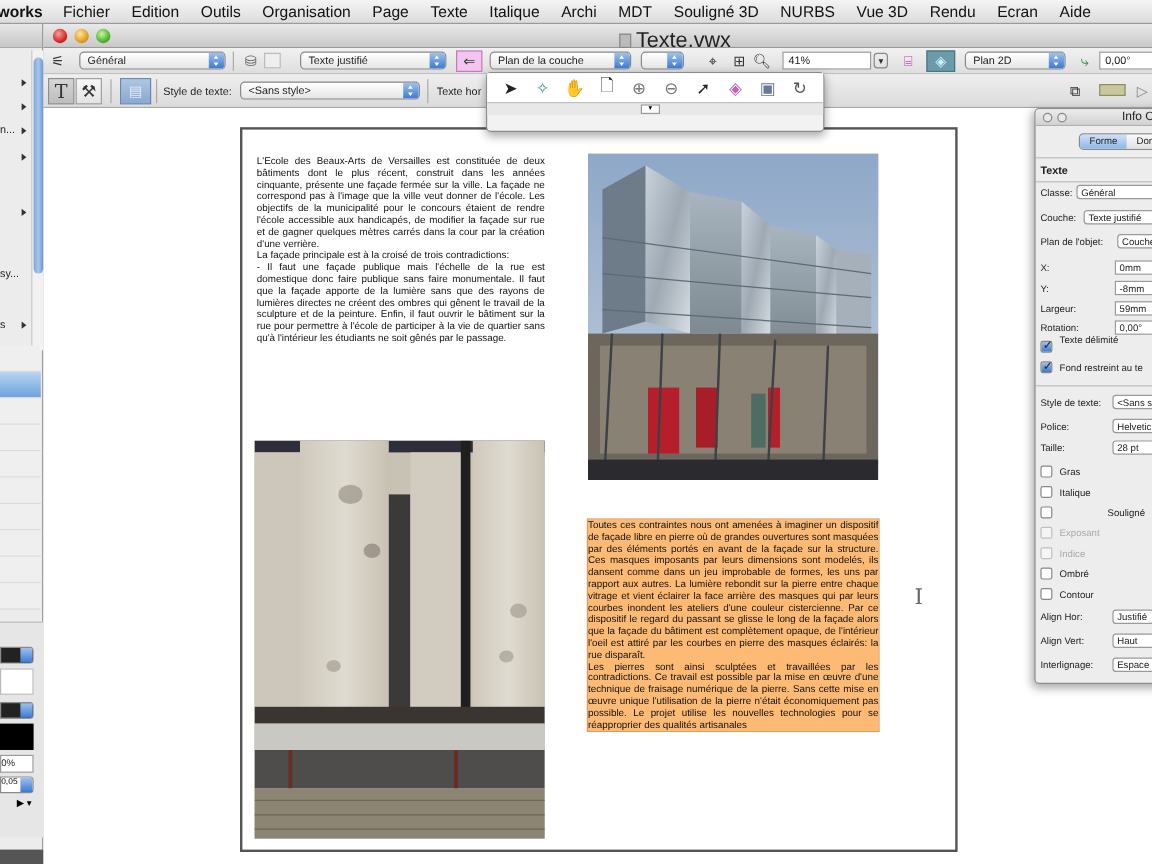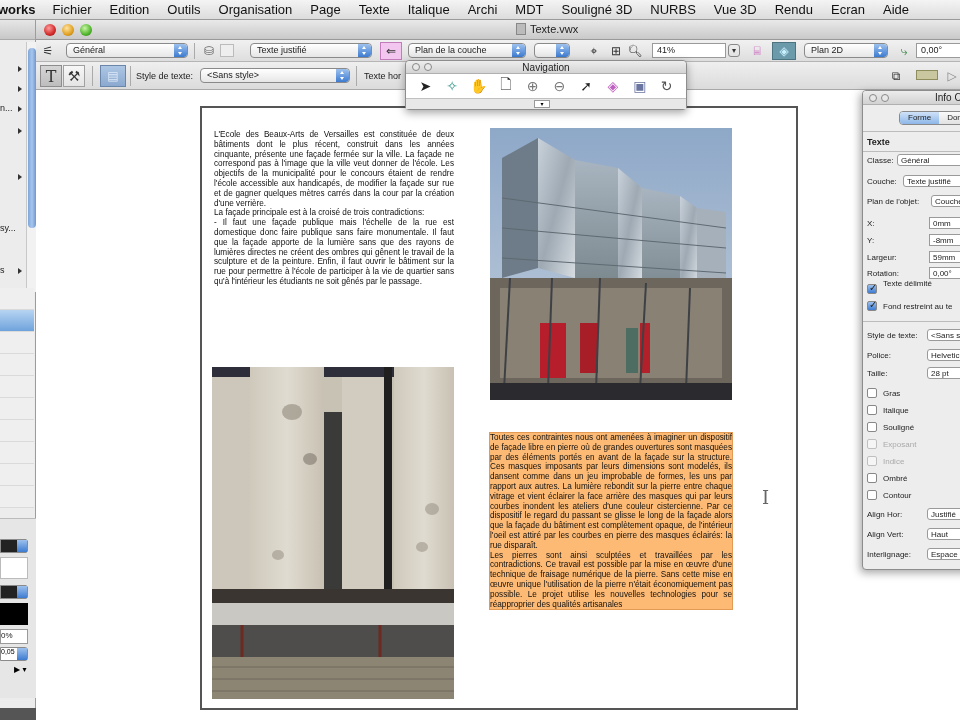--- a/index.html
+++ b/index.html
@@ -21,21 +21,21 @@
   .lp-list-row { position: absolute; left: 0; width: 34px; height: 22px; background: #efefef; border-bottom: 1px solid #dadada; }
   .lp-list-row.sel { background: linear-gradient(#b7d4f2,#6fa3dc); }
 
   
   .docwin { position: absolute; left: 36px; top: 20px; width: 924px; height: 700px; background: #fff; }
   .titlebar { position: absolute; left: 0; top: 0; width: 100%; height: 20px; background: linear-gradient(#e9e9e9,#c9c9c9); border-bottom: 1px solid #999; }
   .traffic { position: absolute; top: 4px; width: 12px; height: 12px; border-radius: 50%; }
   .t-close { left: 8px; background: radial-gradient(circle at 40% 35%, #ff9a9a, #d12a2a 60%, #8d1212); }
   .t-min { left: 26px; background: radial-gradient(circle at 40% 35%, #ffe3a0, #e0a020 60%, #a06a08); }
   .t-max { left: 44px; background: radial-gradient(circle at 40% 35%, #c8f5a6, #4fb52b 60%, #2d7313); }
-  .doc-title { position: absolute; left: 480px; top: 3px; font-size: 11px; color: #222; display: flex; align-items: center; gap: 4px; }
+  .doc-title { position: absolute; left: 480px; top: 3px; font-size: 18px; color: #222; display: flex; align-items: center; gap: 4px; }
   .doc-icon { width: 10px; height: 12px; background: #bbb; border: 1px solid #888; }
 
   
   .toolbar1 { position: absolute; left: 0; top: 20px; width: 100%; height: 22px; background: linear-gradient(#f1f1f1,#dedede); border-bottom: 1px solid #b5b5b5; }
   .toolbar2 { position: absolute; left: 0; top: 42px; width: 100%; height: 28px; background: linear-gradient(#efefef,#dbdbdb); border-bottom: 1px solid #a8a8a8; }
   .popup { position: absolute; height: 15px; border: 1px solid #8a8a8a; border-radius: 4px; background: linear-gradient(#ffffff,#e6e6e6); font-size: 9px; color: #222; padding: 1px 0 0 6px; white-space: nowrap; overflow: hidden; }
   .popup .stepper { position: absolute; right: 0; top: 0; width: 13px; height: 13px; border-radius: 0 3px 3px 0; background: linear-gradient(#9dc1ee,#3d7bd0); }
   .popup .stepper::before, .popup .stepper::after { content: ""; position: absolute; left: 4px; border-left: 2.5px solid transparent; border-right: 2.5px solid transparent; }
   .popup .stepper::before { top: 2px; border-bottom: 3px solid #fff; }
   .popup .stepper::after { bottom: 2px; border-top: 3px solid #fff; }
@@ -315,25 +315,20 @@
           <p>Toutes ces contraintes nous ont amenées à imaginer un dispositif de façade libre en pierre où de grandes ouvertures sont masquées par des éléments portés en avant de la façade sur la structure. Ces masques imposants par leurs dimensions sont modelés, ils dansent comme dans un jeu improbable de formes, les uns par rapport aux autres. La lumière rebondit sur la pierre entre chaque vitrage et vient éclairer la face arrière des masques qui par leurs courbes inondent les ateliers d'une couleur cistercienne. Par ce dispositif le regard du passant se glisse le long de la façade alors que la façade du bâtiment est complètement opaque, de l'intérieur l'oeil est attiré par les courbes en pierre des masques éclairés: la rue disparaît.</p>
           <p>Les pierres sont ainsi sculptées et travaillées par les contradictions. Ce travail est possible par la mise en œuvre d'une technique de fraisage numérique de la pierre. Sans cette mise en œuvre unique l'utilisation de la pierre n'était économiquement pas possible. Le projet utilise les nouvelles technologies pour se réapproprier des qualités artisanales</p>
         </div>
       </div>
 
       <span class="cursor-ibeam" style="left:726px;top:396px;">I</span>
     </div>
   </div>
 
   <div class="navpal">
-    <div class="nhead">
-      <span class="dots" style="left:6px;"></span>
-      <span class="dots" style="left:18px;"></span>
-      <span>Navigation</span>
-    </div>
     <div class="tools">
       <span class="tool">➤</span>
       <span class="tool" style="color:#3b9a8e;">✧</span>
       <span class="tool" style="color:#c58a3c;">✋</span>
       <span class="tool">🗋</span>
       <span class="tool" style="color:#777;">⊕</span>
       <span class="tool" style="color:#777;">⊖</span>
       <span class="tool">➚</span>
       <span class="tool" style="color:#c060c0;">◈</span>
       <span class="tool" style="color:#6a76a0;">▣</span>
@@ -385,21 +380,21 @@
     <div class="ip-row" style="top:260px;">Police:</div>
     <div class="ip-val" style="left:64px;top:258px;width:50px;">Helvetic</div>
     <div class="ip-row" style="top:278px;">Taille:</div>
     <div class="ip-val" style="left:64px;top:276px;width:40px;">28 pt</div>
 
     <span class="cb" style="top:297px;"></span>
     <span class="cb-lbl" style="top:298px;">Gras</span>
     <span class="cb" style="top:314px;"></span>
     <span class="cb-lbl" style="top:315px;">Italique</span>
     <span class="cb" style="top:331px;"></span>
-    <span class="cb-lbl" style="top:332px;">Souligné</span>
+    <span class="cb-lbl" style="top:332px;margin-left:40px;">Souligné</span>
     <span class="cb disabled" style="top:348px;"></span>
     <span class="cb-lbl disabled" style="top:349px;">Exposant</span>
     <span class="cb disabled" style="top:365px;"></span>
     <span class="cb-lbl disabled" style="top:366px;">Indice</span>
     <span class="cb" style="top:382px;"></span>
     <span class="cb-lbl" style="top:383px;">Ombré</span>
     <span class="cb" style="top:399px;"></span>
     <span class="cb-lbl" style="top:400px;">Contour</span>
 
     <div class="ip-row" style="top:419px;">Align Hor:</div>

